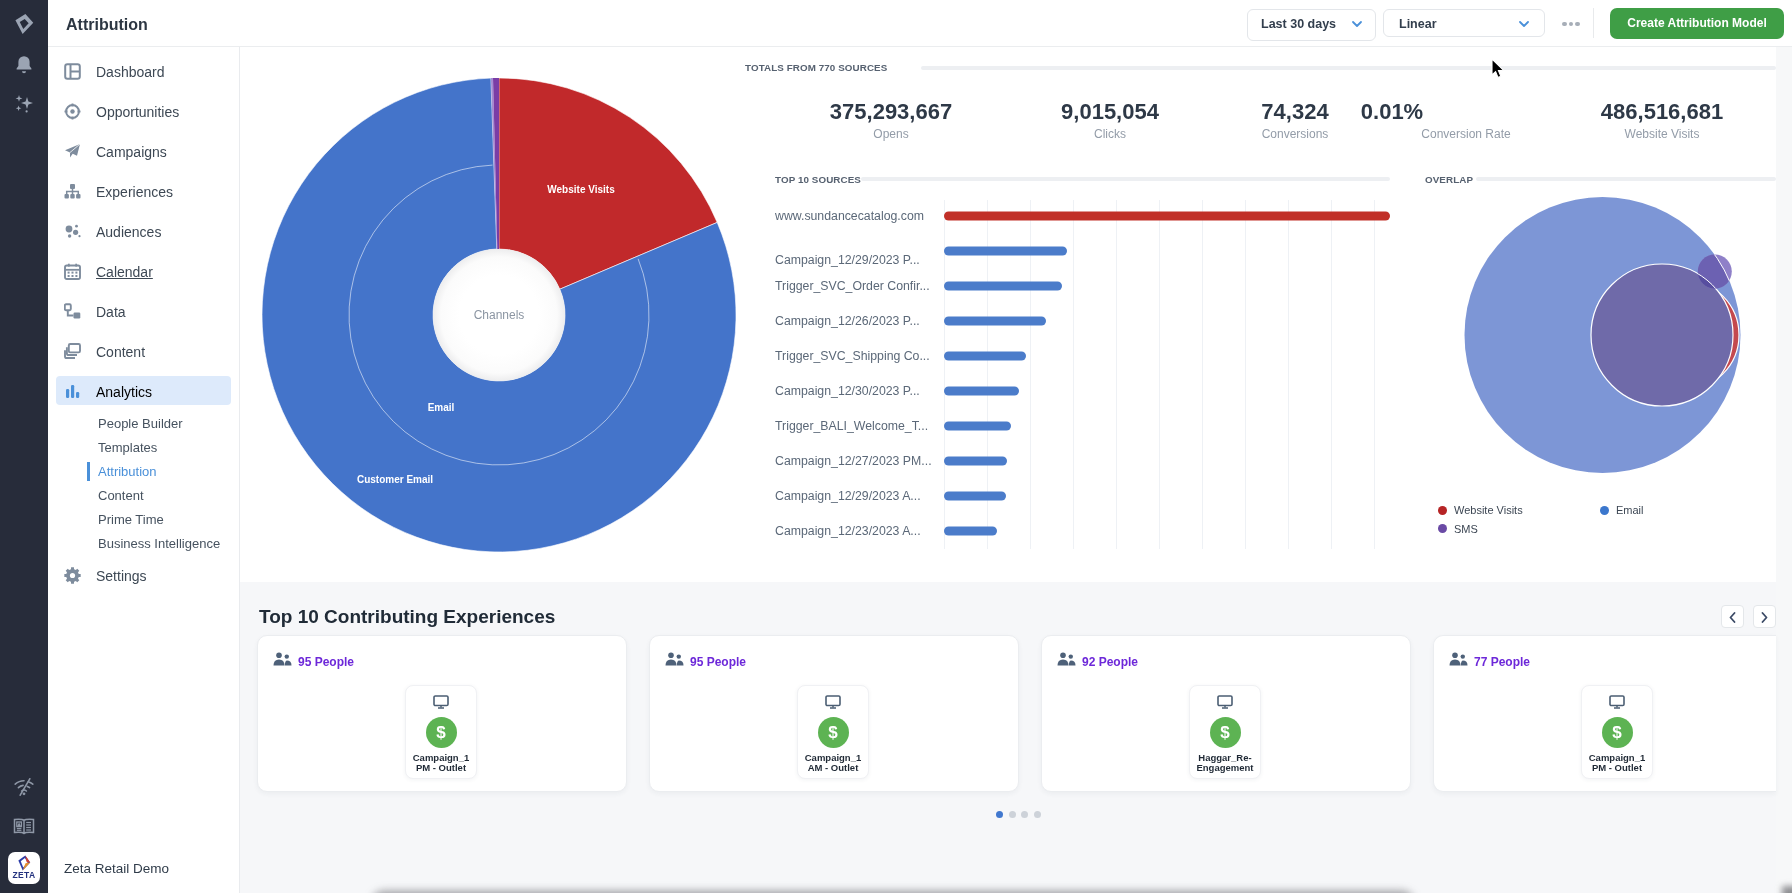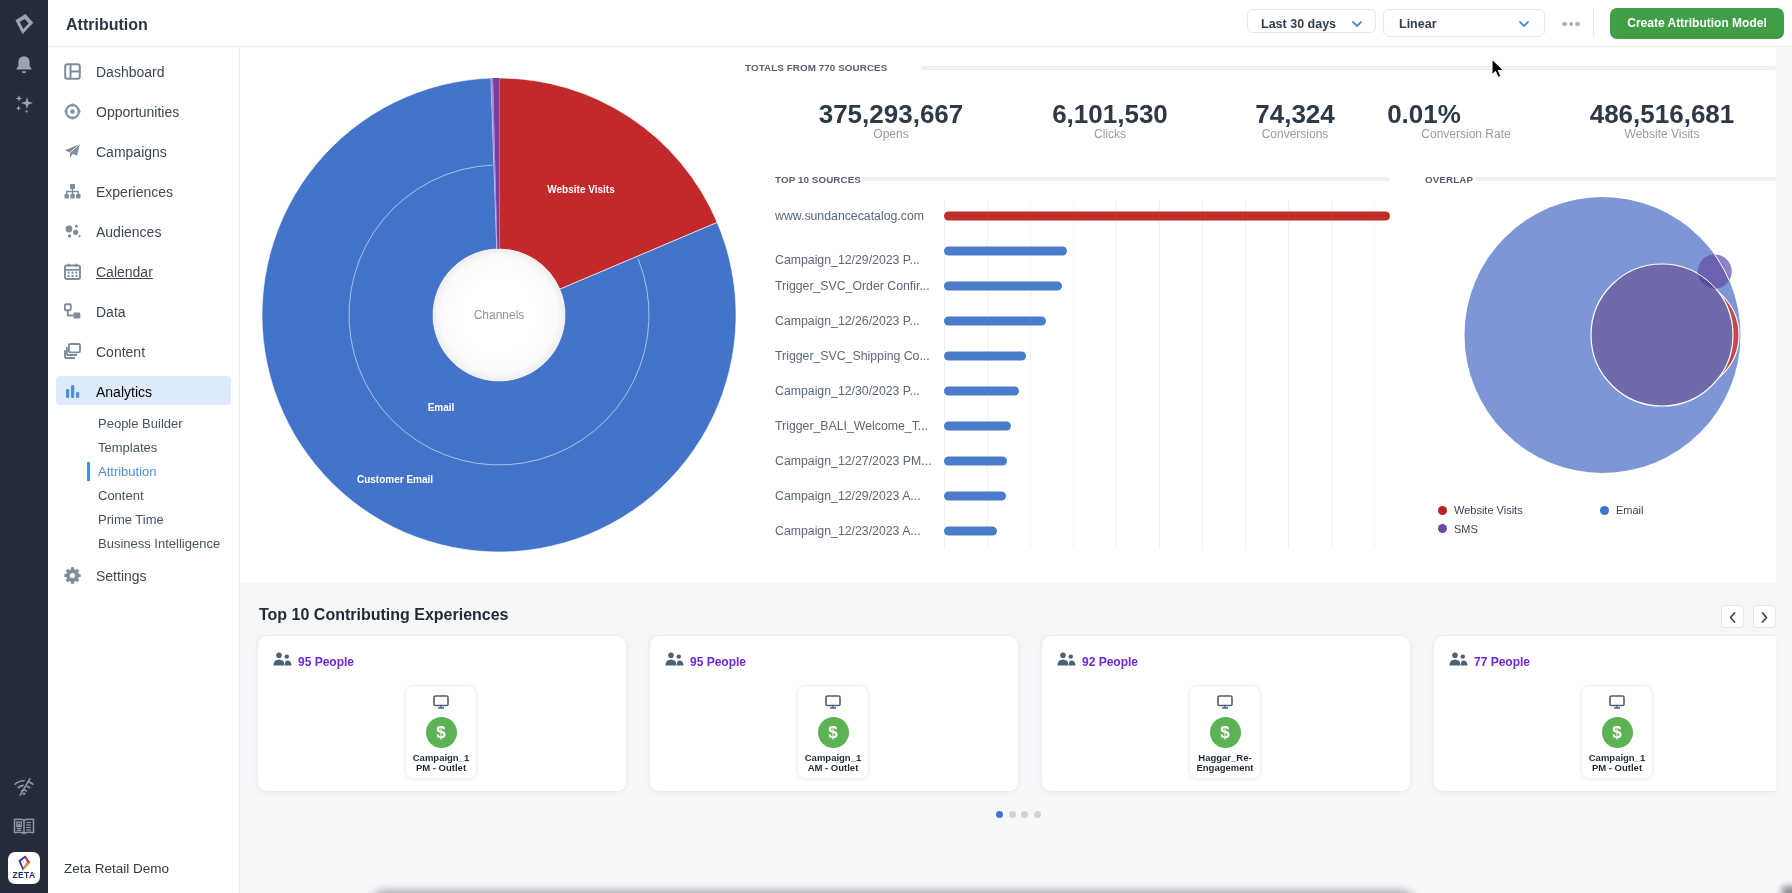--- a/index.html
+++ b/index.html
@@ -8,40 +8,40 @@
 #rail { left:0; top:0; width:48px; height:893px; background:#272c3a; z-index:30; }
 #sidebar { left:48px; top:47px; width:192px; height:846px; background:#fff; border-right:1px solid #e9ebee; z-index:20; }
 #header { left:0; top:0; width:1792px; height:47px; background:#fff; border-bottom:1px solid #ebedef; z-index:25; }
 #botsec { left:240px; top:582px; width:1536px; height:311px; background:#f6f7f9; z-index:1; }
 #rstrip { left:1776px; top:47px; width:16px; height:846px; background:#f7f8f9; z-index:2; }
 .navitem { position:absolute; left:64px; height:20px; display:flex; align-items:center; color:#3d4854; font-size:14px; }
 .navitem svg { margin-right:15px; flex:0 0 auto; }
 .subitem { position:absolute; left:98px; height:18px; display:flex; align-items:center; color:#46525f; font-size:13px; }
 .hdr { position:absolute; font-size:9.8px; font-weight:bold; color:#566170; letter-spacing:.1px; }
 .pill { position:absolute; height:4px; border-radius:2px; background:#edeff2; }
-.statv { position:absolute; transform:translateX(-50%); font-size:26px; font-weight:bold; color:#2e3947; white-space:nowrap; }
+.statv { position:absolute; transform:translateX(-50%); font-size:22px; font-weight:bold; color:#2e3947; white-space:nowrap; }
 .statl { position:absolute; transform:translateX(-50%); font-size:12px; color:#939ca8; white-space:nowrap; }
 .blabel { position:absolute; left:775px; font-size:12.3px; color:#5b6878; white-space:nowrap; transform:translateY(-50%); }
 .bar { position:absolute; left:944px; height:9px; border-radius:4.5px; background:#4b7cca; transform:translateY(-50%); }
 .grid { position:absolute; width:1px; top:200px; height:349px; background:#eef1f5; }
 .card { position:absolute; z-index:3; top:635px; width:370px; height:157px; background:#fff; border:1px solid #ebedf0; border-radius:10px; box-shadow:0 2px 5px rgba(40,50,70,.05); }
 .ppl { position:absolute; left:40px; top:19px; font-size:12px; font-weight:bold; color:#6d28d9; }
 .ibox { position:absolute; left:147px; top:49px; width:72px; height:94px; background:#fff; border:1px solid #f0f1f4; border-radius:8px; box-shadow:0 1px 4px rgba(40,50,70,.06); text-align:center; }
 .dollar { margin:8px auto 0; width:31px; height:31px; border-radius:50%; background:#5db353; color:#fff; font-size:17px; font-weight:bold; line-height:31px; text-align:center; }
 .cname { font-size:9.5px; font-weight:bold; color:#1f2935; line-height:10px; margin-top:5px; }
 .navbtn { position:absolute; z-index:3; top:605px; width:23px; height:23px; background:#fff; border:1px solid #e4e7ea; border-radius:4px; color:#44516b; text-align:center; line-height:21px; font-size:12px; font-weight:bold; }
 .dot { position:absolute; z-index:3; top:811px; width:7px; height:7px; border-radius:50%; background:#cdd2d9; }
 .lgd { position:absolute; font-size:11px; color:#3c4653; height:10px; display:flex; align-items:center; }
 .ldot { width:9px; height:9px; border-radius:50%; margin-right:7px; flex:0 0 auto; }
 </style>
 </head>
 <body>
 <div class="abs" id="header">
   <div class="abs" style="left:66px; top:16px; font-size:16px; font-weight:bold; color:#2c3642;">Attribution</div>
-  <div class="abs" style="left:1247px; top:9px; width:129px; height:24px; border:1px solid #e3e6ea; border-radius:6px; background:#fff;">
+  <div class="abs" style="left:1247px; top:9px; width:129px; height:32px; border:1px solid #e3e6ea; border-radius:6px; background:#fff;">
     <span class="abs" style="left:13px; top:7px; font-size:12.5px; font-weight:bold; color:#323e4d;">Last 30 days</span>
     <svg class="abs" style="left:103px; top:9px;" width="12" height="10" viewBox="0 0 12 10">
         <path d="M2 3 L6 7 L10 3" fill="none" stroke="#4a90d9" stroke-width="1.8" stroke-linecap="round" stroke-linejoin="round"></path>
       </svg>
   </div>
   <div class="abs" style="left:1383px; top:9px; width:162px; height:28px; border:1px solid #e3e6ea; border-radius:6px; background:#fff;">
     <span class="abs" style="left:15px; top:7px; font-size:12.5px; font-weight:bold; color:#323e4d;">Linear</span>
     <svg class="abs" style="left:134px; top:9px;" width="12" height="10" viewBox="0 0 12 10">
         <path d="M2 3 L6 7 L10 3" fill="none" stroke="#4a90d9" stroke-width="1.8" stroke-linecap="round" stroke-linejoin="round"></path>
       </svg>
@@ -202,25 +202,25 @@
   <text x="320" y="117" fill="#fff" font-size="10" font-weight="bold" text-anchor="middle">Website Visits</text>
   <text x="180" y="335" fill="#fff" font-size="10" font-weight="bold" text-anchor="middle">Email</text>
   <text x="134" y="407" fill="#fff" font-size="10" font-weight="bold" text-anchor="middle">Customer Email</text>
   <text x="238" y="243" fill="#8b95a2" font-size="12" text-anchor="middle">Channels</text>
 </svg>
 
 <div class="hdr" style="left:745px; top:62px;">TOTALS FROM 770 SOURCES</div>
 <div class="pill" style="left:921px; top:65.5px; width:855px;"></div>
 <div class="statv" style="left:891px; top:99px;">375,293,667</div>
 <div class="statl" style="left:891px; top:127px;">Opens</div>
-<div class="statv" style="left:1110px; top:99px;">6,101,530</div>
+<div class="statv" style="left:1110px; top:99px;">9,015,054</div>
 <div class="statl" style="left:1110px; top:127px;">Clicks</div>
 <div class="statv" style="left:1295px; top:99px;">74,324</div>
 <div class="statl" style="left:1295px; top:127px;">Conversions</div>
-<div class="statv" style="left:1424px; top:99px;">0.01%</div>
+<div class="statv" style="left:1392px; top:99px;">0.01%</div>
 <div class="statl" style="left:1466px; top:127px;">Conversion Rate</div>
 <div class="statv" style="left:1662px; top:99px;">486,516,681</div>
 <div class="statl" style="left:1662px; top:127px;">Website Visits</div>
 
 <div class="hdr" style="left:775px; top:174px;">TOP 10 SOURCES</div>
 <div class="pill" style="left:861px; top:177px; width:529px;"></div>
 <div id="grids">
     <div class="grid" style="left: 944px;"></div>
     <div class="grid" style="left: 987px;"></div>
     <div class="grid" style="left: 1030px;"></div>
@@ -280,21 +280,21 @@
     </g>
   <g clip-path="url(#cs)">
     <circle cx="162.5" cy="149" r="138" fill="none" stroke="#fff" stroke-width="1"></circle>
     <circle cx="222" cy="149" r="71" fill="none" stroke="#fff" stroke-width="1"></circle>
   </g>
 </svg>
 <div class="lgd" style="left:1438px; top:505px;"><span class="ldot" style="background:#b62425;"></span>Website Visits</div>
 <div class="lgd" style="left:1600px; top:505px;"><span class="ldot" style="background:#3b77cd;"></span>Email</div>
 <div class="lgd" style="left:1438px; top:523.5px;"><span class="ldot" style="background:#6a4aa5;"></span>SMS</div>
 
-<div class="abs" style="left:259px; top:606px; font-size:16px; font-weight:bold; color:#202b37; z-index:3;">Top 10 Contributing Experiences</div>
+<div class="abs" style="left:259px; top:606px; font-size:19px; font-weight:bold; color:#202b37; z-index:3;">Top 10 Contributing Experiences</div>
 <div class="navbtn" style="left:1721px;"><svg width="7" height="11" viewBox="0 0 7 11" style="margin-top:6px;">
       <path d="M5.5 1 L1.5 5.5 L5.5 10" fill="none" stroke="#3b4a66" stroke-width="1.8" stroke-linecap="round" stroke-linejoin="round"></path>
     </svg></div>
 <div class="navbtn" style="left:1752.5px;"><svg width="7" height="11" viewBox="0 0 7 11" style="margin-top:6px;">
       <path d="M1.5 1 L5.5 5.5 L1.5 10" fill="none" stroke="#3b4a66" stroke-width="1.8" stroke-linecap="round" stroke-linejoin="round"></path>
     </svg></div>
 
 <div class="card" style="left:257px;">
   <svg style="position:absolute;left:15px;top:16px;" width="19" height="15" viewBox="0 0 19 15">
       <g fill="#4e6179">

